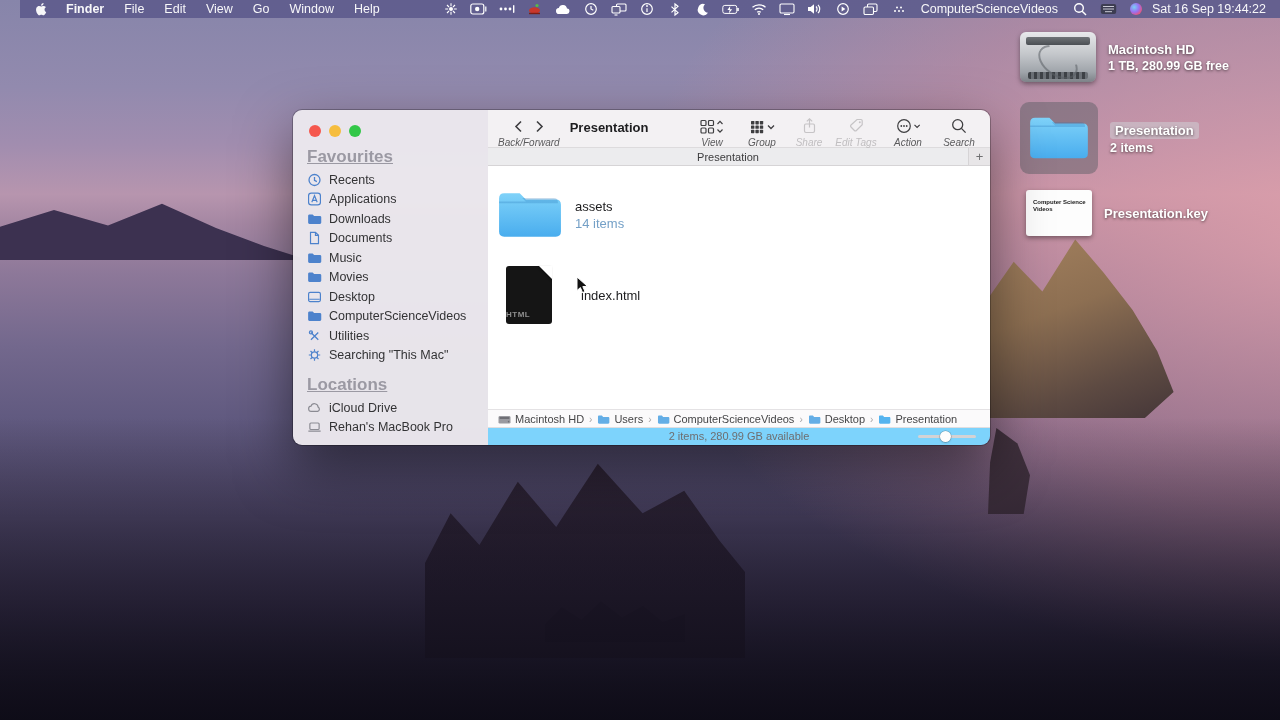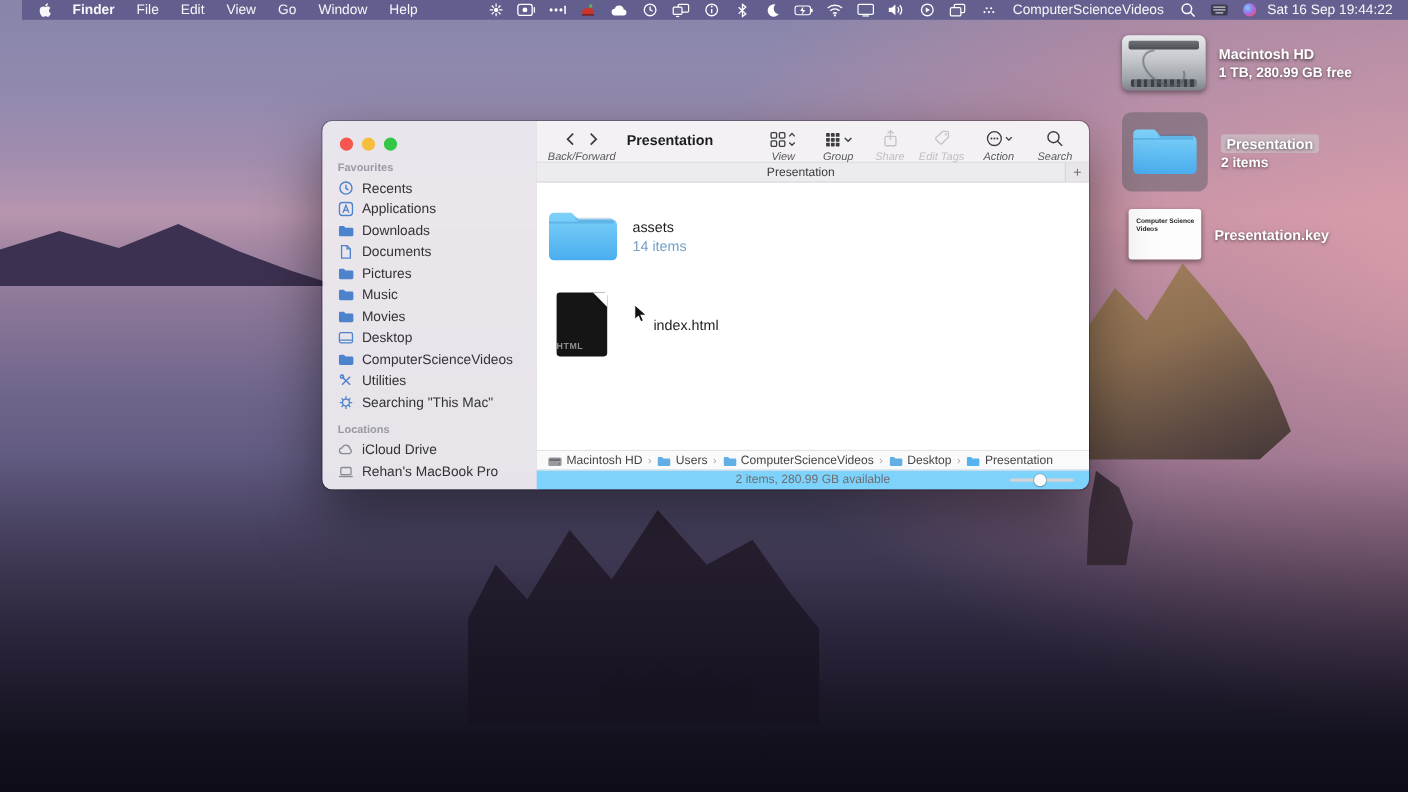--- a/index.html
+++ b/index.html
@@ -60,21 +60,21 @@
   .key-icon span{position:absolute;left:7px;top:9px;font-size:6px;font-weight:bold;color:#1a1a1a;line-height:7px;}
   
   .fwindow{position:absolute;left:293px;top:110px;width:697px;height:335px;border-radius:9px;
     box-shadow:0 22px 55px rgba(0,0,0,.5),0 0 0 1px rgba(0,0,0,.25);overflow:hidden;z-index:20;
     font-size:13px;color:#2b2b2d;}
   .sidebar{position:absolute;left:0;top:0;width:195px;height:100%;background:rgba(235,232,237,.97);
     border-right:1px solid rgba(0,0,0,.12);}
   .tlights{display:flex;gap:8px;padding:15px 0 0 16px;}
   .tl{width:12px;height:12px;border-radius:50%;}
   .tl.red{background:#f5574e;}.tl.yellow{background:#f6bd3e;}.tl.green{background:#33c748;}
-  .sb-head{font-size:10px;font-weight:bold;color:#9b99a3;padding:10px 0 3px 14px;}
+  .sb-head{font-size:17px;font-weight:bold;color:#9b99a3;padding:10px 0 3px 14px;text-decoration:underline;}
   .sb-row{display:flex;align-items:center;height:19.5px;padding-left:14px;color:#333335;font-size:12.5px;white-space:nowrap;}
   .sb-row svg{width:15px;height:14px;margin-right:7px;flex:none;}
   .ic-fav{color:#4d82cc;}
   .ic-loc{color:#8b8b93;}
   
   .rpane{position:absolute;left:195px;top:0;right:0;height:100%;}
   .toolbar{position:absolute;left:0;right:0;top:0;height:37px;background:#f3f1f3;
     border-bottom:1px solid #dddbdd;display:flex;align-items:flex-start;}
   .tb-item{display:flex;flex-direction:column;align-items:center;color:#3e3e40;font-style:italic;}
   .tb-label{font-size:10px;color:#5a5a5c;margin-top:1px;}
@@ -385,26 +385,20 @@
     <div class="sb-row">
         <svg class="ic-fav">
           <use href="#i-doc"></use>
         </svg>
         <span>Documents</span>
       </div>
     <div class="sb-row">
         <svg class="ic-fav">
           <use href="#i-folder"></use>
         </svg>
-        <span>Pictures</span>
-      </div>
-    <div class="sb-row">
-        <svg class="ic-fav">
-          <use href="#i-folder"></use>
-        </svg>
         <span>Music</span>
       </div>
     <div class="sb-row">
         <svg class="ic-fav">
           <use href="#i-folder"></use>
         </svg>
         <span>Movies</span>
       </div>
     <div class="sb-row">
         <svg class="ic-fav">
@@ -544,21 +538,21 @@
           </svg>
         <div class="file-texts">
           <div class="file-name">assets</div>
           <div class="file-info">14 items</div>
         </div>
       </div>
       <div class="file-item" style="left:18px;top:100px;">
         <div class="html-icon">
           <div class="html-badge">HTML</div>
         </div>
-        <div class="file-texts" style="margin-left:42px;">
+        <div class="file-texts" style="margin-left:29px;">
           <div class="file-name">index.html</div>
         </div>
       </div>
     </div>
 
     <div class="pathbar">
       <span class="pb-seg">
           <svg>
             <use href="#i-minidrive"></use>
           </svg>

